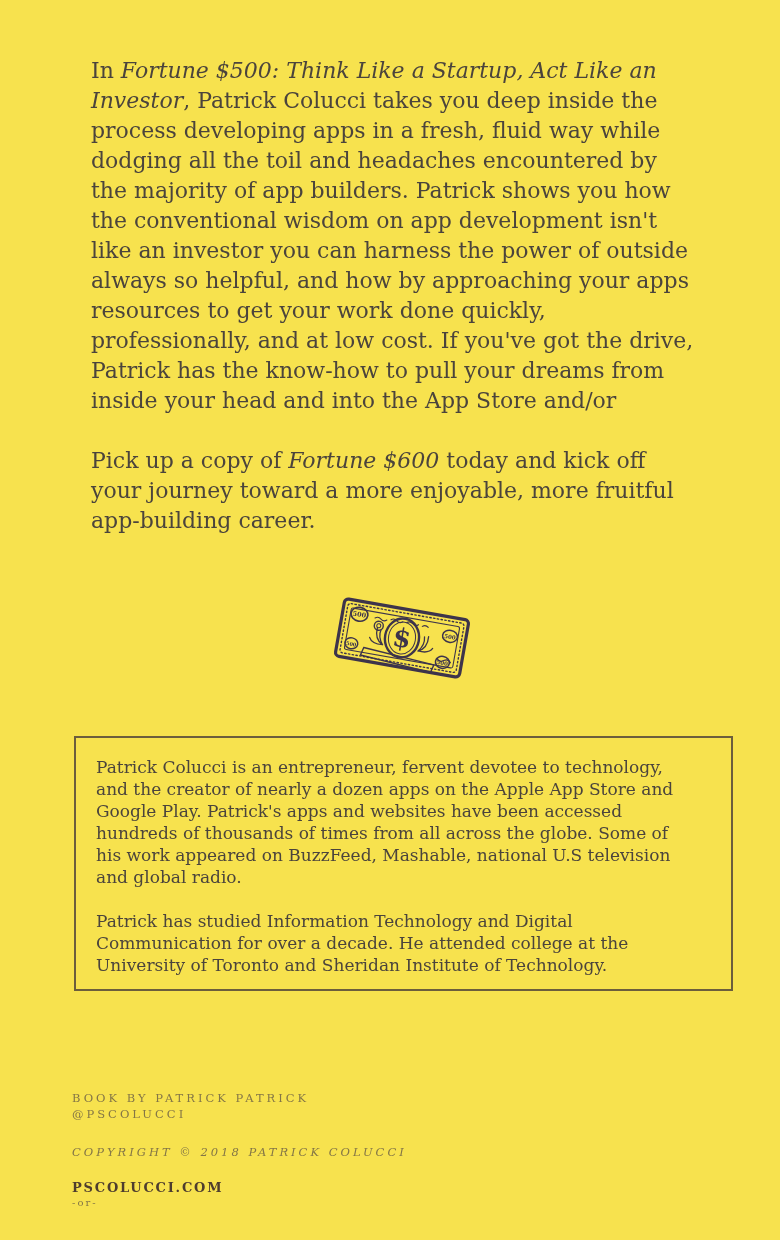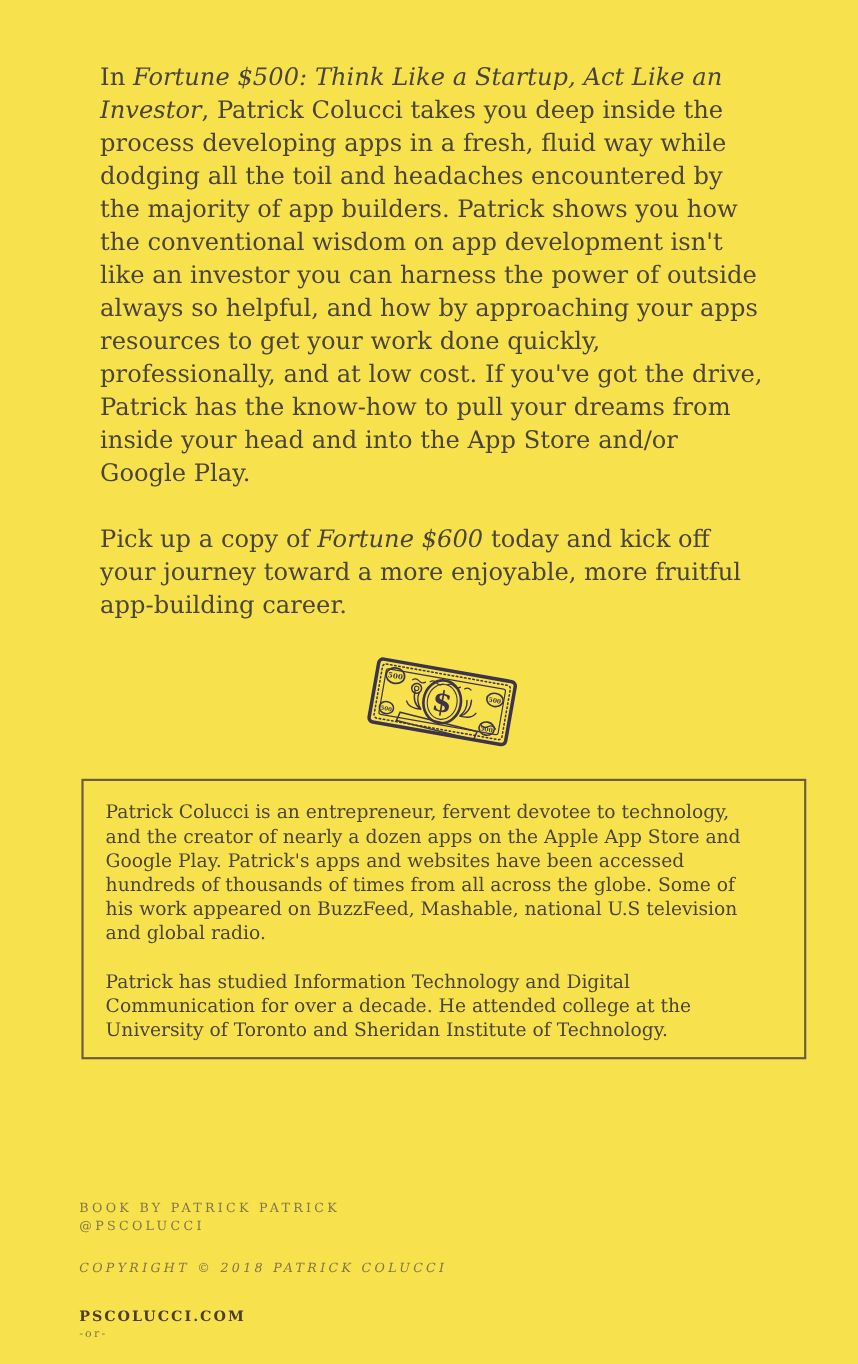--- a/index.html
+++ b/index.html
@@ -22,36 +22,36 @@
   em { font-style: italic; }
 
   
   .bill-wrap { position: absolute; left: 322px; top: 582px; width: 160px; height: 112px; }
   .bill-wrap svg { display: block; }
   .bill-ink { stroke: #3d344b; fill: none; stroke-linecap: round; }
   .bill-text { fill: #3d344b; font-family: "DejaVu Serif", serif; font-weight: bold; }
 
   
   .bio-box {
-    position: absolute; left: 74px; top: 708px; width: 659px; height: 255px;
+    position: absolute; left: 74px; top: 736px; width: 659px; height: 255px;
     box-sizing: border-box;
     border: 2px solid #6c5e3c;
     padding: 18px 20px;
     font-size: 17px; line-height: 22px;
   }
   .bio-box .para + .para { margin-top: 22px; }
 
   
   .footer { position: absolute; left: 72px; top: 1090px; }
   .footer-meta {
     font-size: 11.5px; letter-spacing: 3px; color: #847646;
     line-height: 16px;
   }
   .footer-copyright { margin-top: 22px; font-style: italic; }
-  .footer-links { margin-top: 30px; }
+  .footer-links { margin-top: 20px; }
   .footer-link {
     font-size: 13px; font-weight: bold; letter-spacing: 1.8px;
     color: #4e3d2e; line-height: 15px;
   }
   .footer-or {
     font-size: 10px; letter-spacing: 2px; color: #847646; line-height: 13px;
     margin: 1px 0;
   }
 </style>
 </head>
@@ -66,21 +66,20 @@
         <div class="line">process developing apps in a fresh, fluid way while</div>
         <div class="line">dodging all the toil and headaches encountered by</div>
         <div class="line">the majority of app builders. Patrick shows you how</div>
         <div class="line">the conventional wisdom on app development isn't</div>
         <div class="line">like an investor you can harness the power of outside</div>
         <div class="line">always so helpful, and how by approaching your apps</div>
         <div class="line">resources to get your work done quickly,</div>
         <div class="line">professionally, and at low cost. If you've got the drive,</div>
         <div class="line">Patrick has the know-how to pull your dreams from</div>
         <div class="line">inside your head and into the App Store and/or</div>
-        <div class="line">Google Play.</div>
       </div>
     <div class="para">
         <div class="line">Pick up a copy of <em>Fortune $600</em> today and kick off</div>
         <div class="line">your journey toward a more enjoyable, more fruitful</div>
         <div class="line">app-building career.</div>
       </div>
   </div>
 
   <div class="bill-wrap">
     <svg width="160" height="112" viewBox="0 0 160 112">

